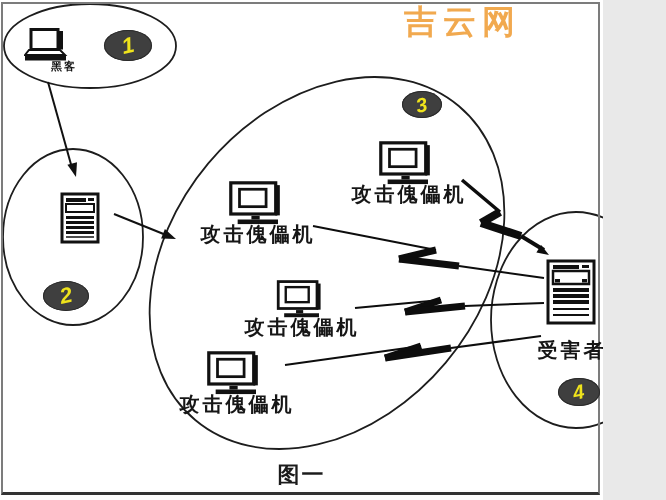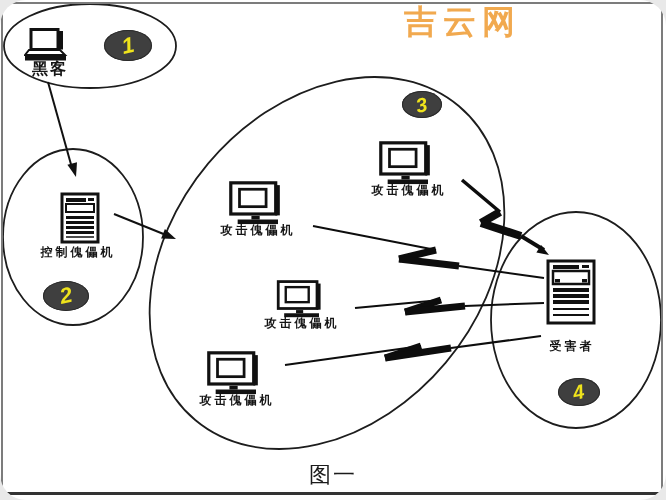--- a/index.html
+++ b/index.html
@@ -1,47 +1,47 @@
 <!DOCTYPE html>
 <html><head>
 <meta charset="utf-8">
 <style>
   html,body{margin:0;padding:0;background:#e9e9e9;}
   .stage{
-    position:relative;width:666px;height:500px;background:#ffffff;overflow:hidden;
-    font-family:"Liberation Sans","DejaVu Sans",sans-serif;color:#111;border-radius:26px;
+    position:relative;width:603px;height:500px;background:#ffffff;overflow:hidden;
+    font-family:"Liberation Sans","DejaVu Sans",sans-serif;color:#111;
   }
   .frame{
     position:absolute;left:1px;top:2px;right:3px;bottom:5px;
     border:2px solid #7c7c7c;border-bottom:3px solid #333;pointer-events:none;
   }
   svg.overlay{position:absolute;left:0;top:0;width:666px;height:500px;}
   .watermark{
     position:absolute;left:404px;top:0px;font-size:33px;font-weight:bold;
     letter-spacing:6px;color:#f0a03c;opacity:0.9;white-space:nowrap;
   }
   .icon{position:absolute;}
   .icon svg{display:block;width:100%;height:100%;}
   .nlabel{
     position:absolute;transform:translateX(-50%);white-space:nowrap;
-    font-weight:bold;color:#161616;font-size:12px;letter-spacing:3px;line-height:1.05;
-  }
-  .nlabel.small{font-size:16px;letter-spacing:2px;}
+    font-weight:bold;color:#161616;font-size:20px;letter-spacing:3px;line-height:1.05;
+  }
+  .nlabel.small{font-size:11px;letter-spacing:2px;margin-left:14px;}
   .badge{
     position:absolute;background:#3f3f3f;border-radius:50%;
     display:flex;align-items:center;justify-content:center;
     box-shadow:0 0 0 1px #2a2a2a inset;
   }
   .badge span{
     font-style:italic;font-weight:bold;color:#efe31c;
     transform:rotate(-12deg);line-height:1;
   }
   .caption{
     position:absolute;left:0;right:0;top:460px;display:flex;justify-content:center;
-    align-items:baseline;gap:52px;font-size:22px;font-weight:normal;color:#1b1b1b;
+    align-items:baseline;gap:52px;font-size:22px;font-weight:bold;color:#1b1b1b;
     letter-spacing:2px;white-space:nowrap;
   }
 </style>
 </head>
 <body>
 
 <div class="stage">
 
   <svg width="0" height="0" style="position:absolute" aria-hidden="true">
     <defs>
@@ -165,21 +165,20 @@
         <use href="#sym-monitor"></use>
       </svg>
   </div>
   <div class="icon" style="left:546px;top:259px;width:50px;height:66px">
     <svg viewBox="0 0 50 66">
         <use href="#sym-tower-big"></use>
       </svg>
   </div>
 
   <div class="nlabel small" style="left:50px;top:61px">黑客</div>
-  <div class="nlabel" style="left:78px;top:246px">控制傀儡机</div>
   <div class="nlabel" style="left:258px;top:224px">攻击傀儡机</div>
   <div class="nlabel" style="left:409px;top:184px">攻击傀儡机</div>
   <div class="nlabel" style="left:302px;top:317px">攻击傀儡机</div>
   <div class="nlabel" style="left:237px;top:394px">攻击傀儡机</div>
   <div class="nlabel" style="left:572px;top:340px">受害者</div>
 
   <div class="badge" style="left:104px;top:30px;width:48px;height:31px">
     <span style="font-size:22px">1</span>
   </div>
   <div class="badge" style="left:43px;top:281px;width:46px;height:30px">

